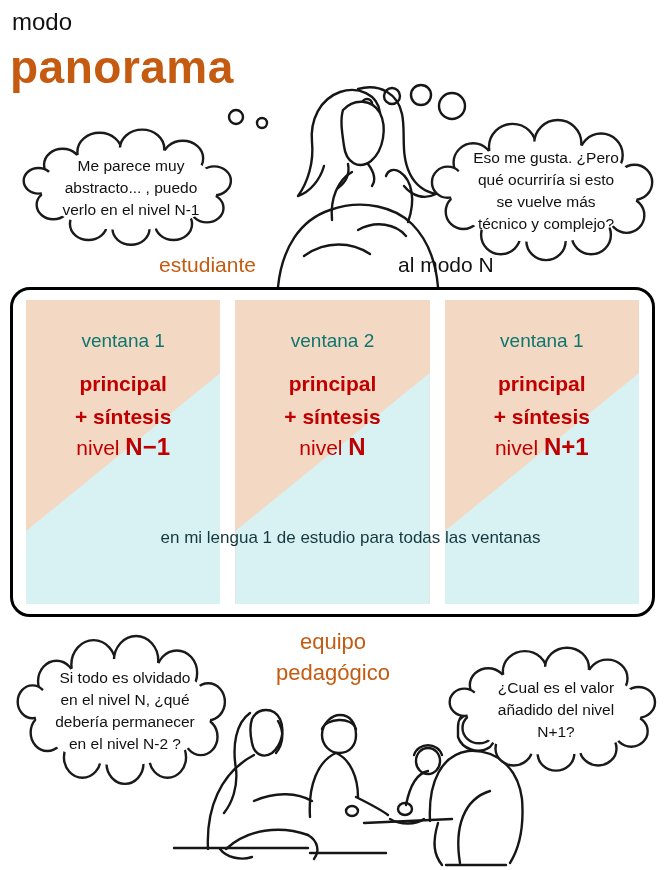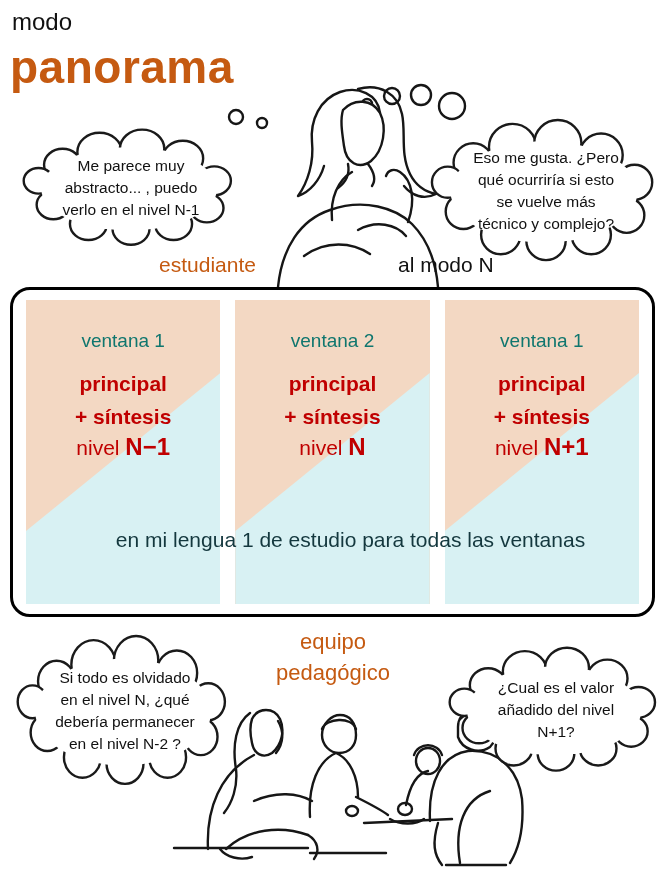--- a/index.html
+++ b/index.html
@@ -51,21 +51,21 @@
     content:""; position:absolute; inset:0; background:#D8F1F3;
     clip-path:polygon(100% 24%, 100% 100%, 0% 100%, 0% 76%);
   }
   .win > div{position:relative; z-index:1;}
   .win-title{font-size:19px; color:#0f766e; margin-bottom:16px;}
   .win-main{font-size:21px; font-weight:bold; color:#C00000; line-height:1.55; white-space:pre-line;}
   .win-level{font-size:21px; color:#C00000;}
   .win-level .val{font-weight:bold; font-size:24px;}
   .panel-footer{
     position:absolute; left:0; right:0; top:238px; z-index:2;
-    text-align:center; font-size:21px; color:#14383E;padding-left:36px;
+    text-align:center; font-size:17px; color:#14383E;padding-left:36px;
   }
 </style>
 </head>
 <body>
 
 <div id="canvas">
 
   <div class="kicker">modo</div>
   <div class="title">panorama</div>
 

